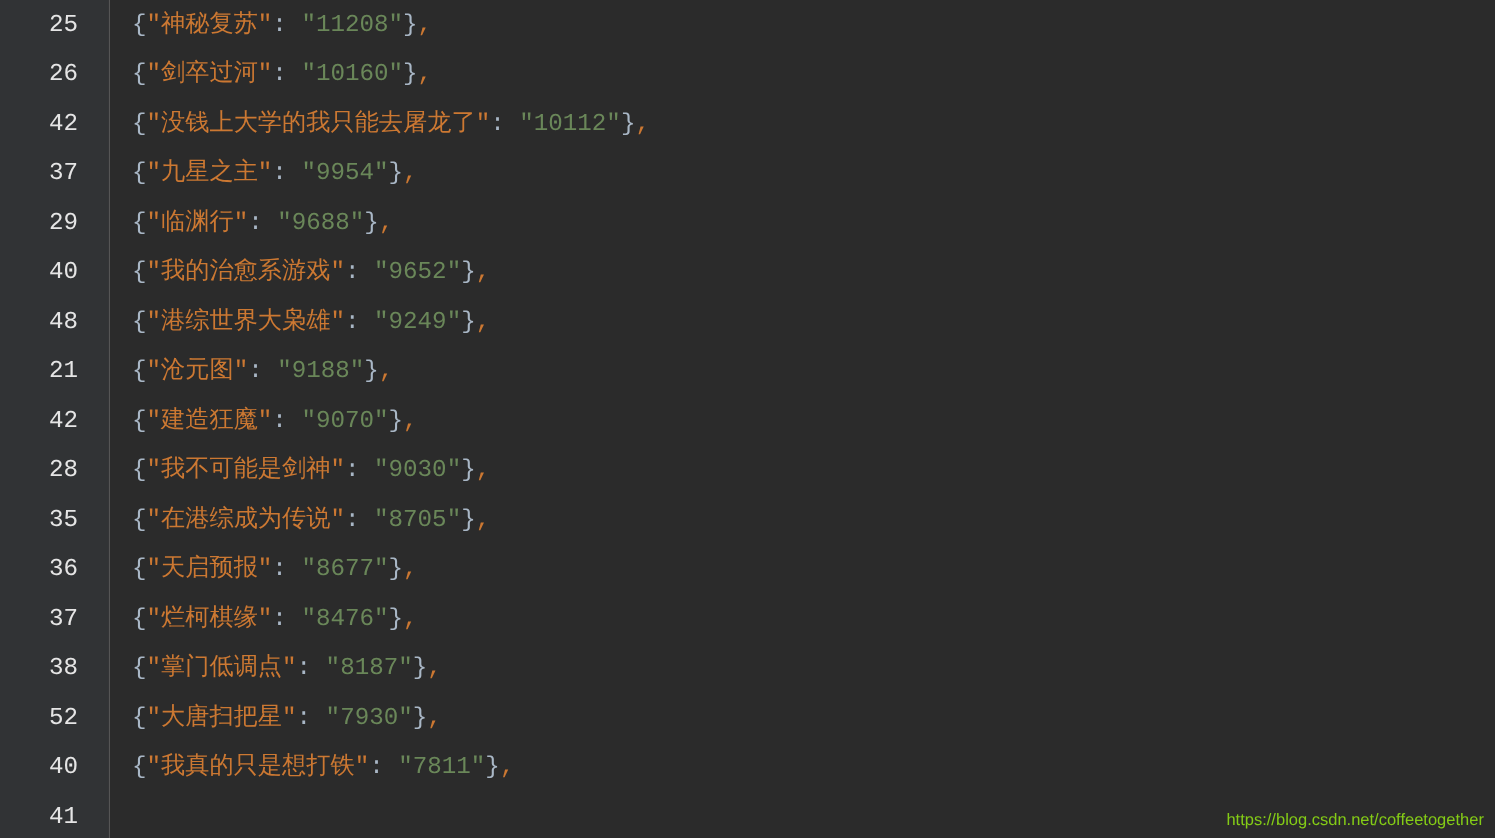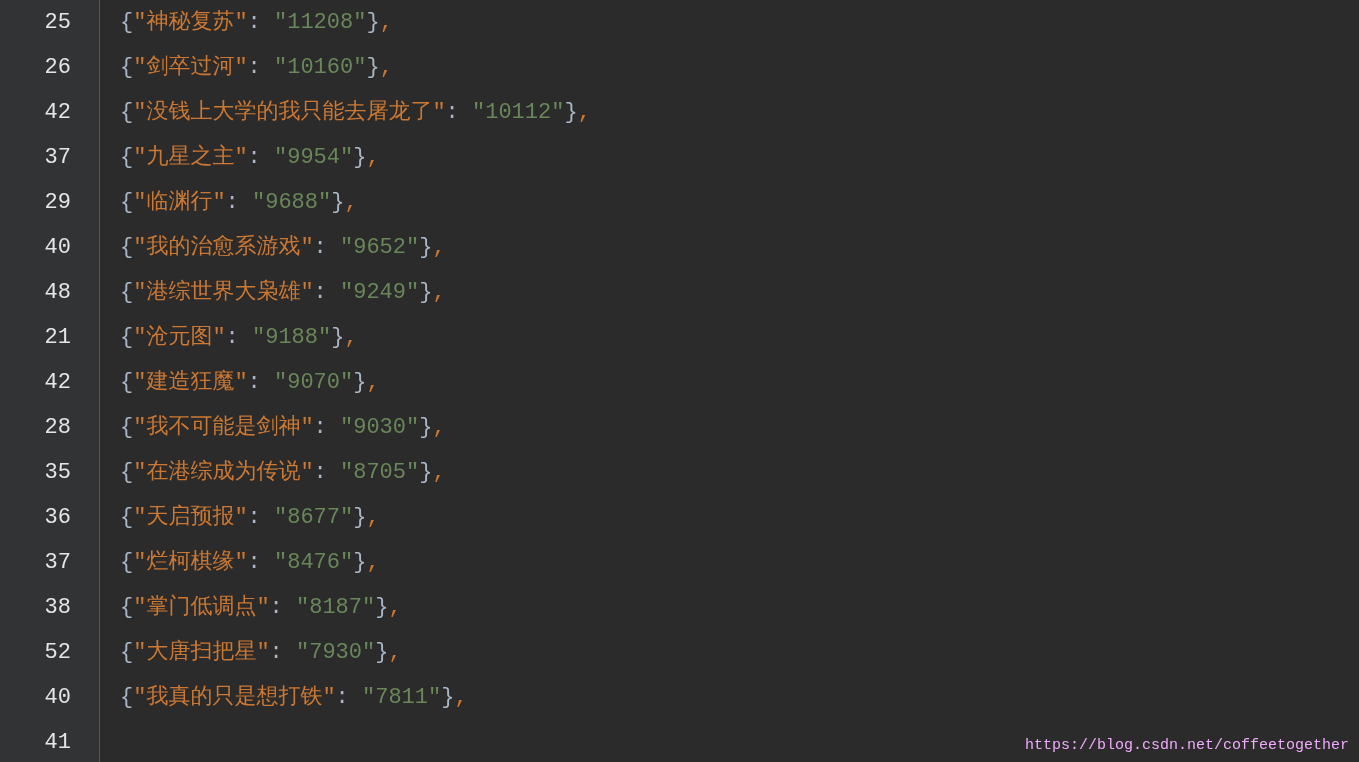--- a/index.html
+++ b/index.html
@@ -57,22 +57,22 @@
       color: #6a8759;
     }
     .comma-out {
       color: #cc7832;
     }
     .watermark {
       position: absolute;
       bottom: 8px;
       right: 10px;
       font-size: 15px;
-      color: #f0abfc;
-      font-family: Liberation Mono, monospace;
+      color: #84cc16;
+      font-family: Liberation Sans, sans-serif;
       line-height: normal;
     }
   </style>
 </head>
 <body>
 
 <div class="editor">
   <div class="gutter">
       <div class="gutter-line">25</div>
       <div class="gutter-line">26</div>

